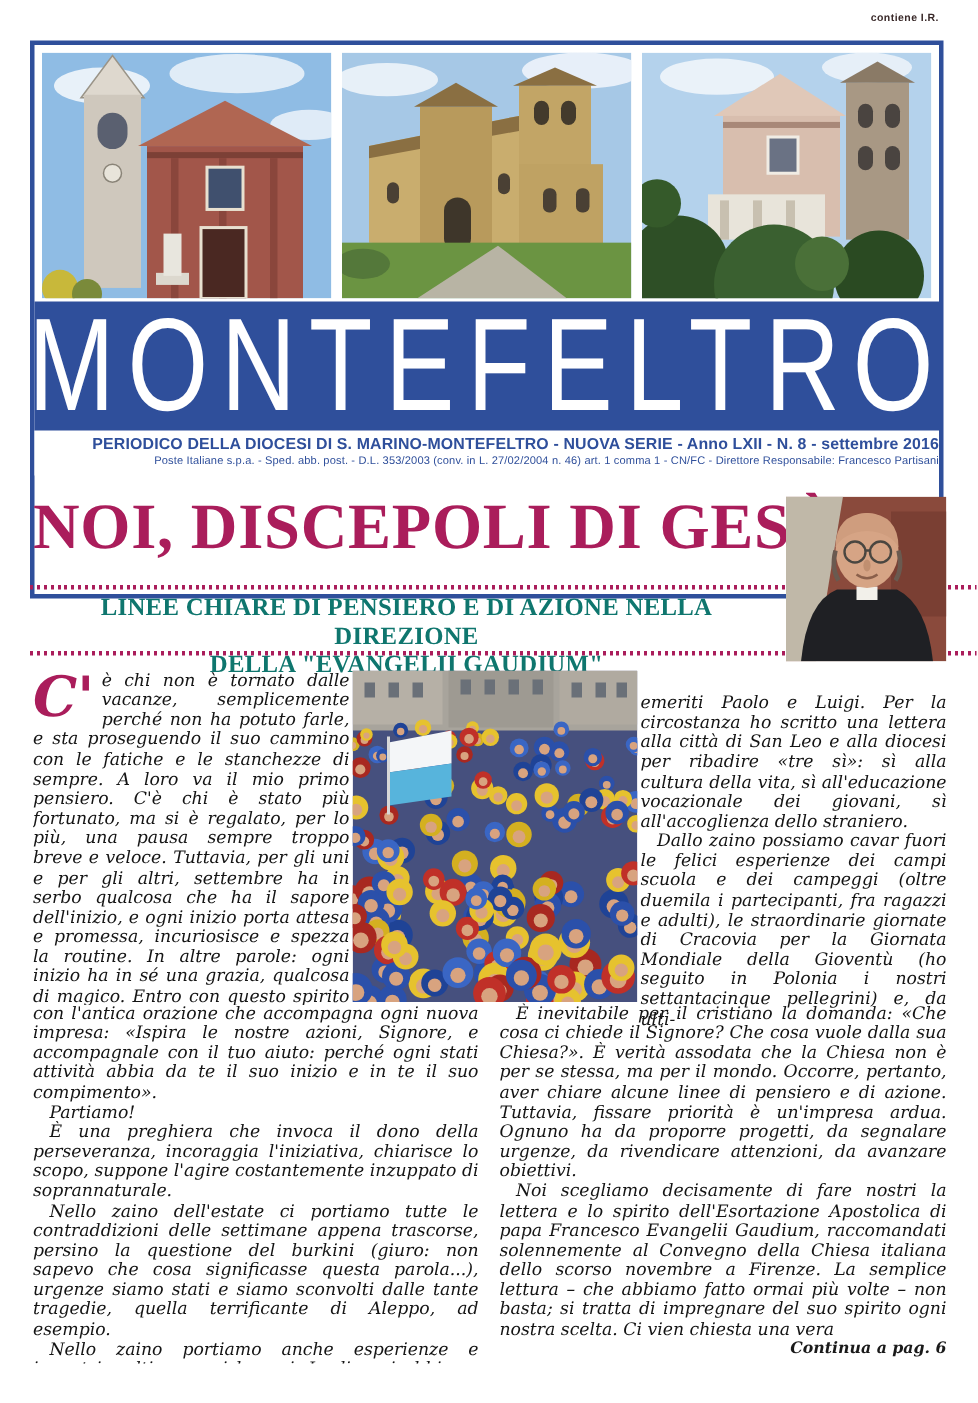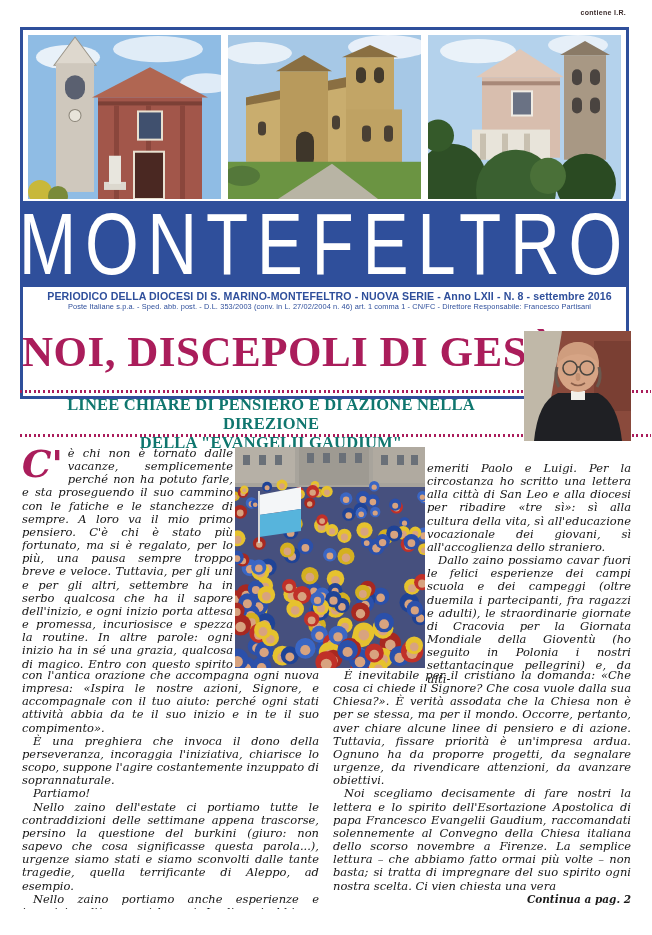--- a/index.html
+++ b/index.html
@@ -9,21 +9,21 @@
   
   .top-note{position:absolute;top:9px;right:26px;font-size:7px;font-weight:bold;color:#3a2a2a;letter-spacing:.3px;}
 
   
   .mast-box{position:absolute;left:20px;top:27px;width:609px;height:372px;border:3px solid #2f4f9b;box-sizing:border-box;background:#fff;}
   .photo-row{display:flex;gap:7px;margin:5px 5px 2px 5px;height:164px;}
   .photo-row .ph{flex:1;overflow:hidden;}
   .ph svg{display:block;width:100%;height:100%;}
   .blue-band{position:relative;margin:0;height:86px;background:#2f4f9b;display:flex;align-items:center;justify-content:center;overflow:hidden;}
   .mast-title{color:#ffffff;font-family:"Liberation Sans",sans-serif;font-weight:400;font-size:72px;letter-spacing:9px;transform:scale(0.96,1.22);transform-origin:center;white-space:nowrap;line-height:86px;}
-  .info-strip{height:30px;background:#fff;text-align:center;overflow:hidden;padding-left:10px;}
+  .info-strip{height:30px;background:#fff;text-align:right;overflow:hidden;padding-left:10px;}
   .info-line1{margin-top:3px;font-size:10.6px;font-weight:bold;color:#2f4f9b;letter-spacing:.1px;white-space:nowrap;}
   .info-line2{font-size:7.4px;font-weight:normal;color:#2f4f9b;letter-spacing:.1px;white-space:nowrap;}
 
   
   .headline{position:absolute;left:22px;top:329px;width:505px;font-family:"Liberation Serif",serif;font-weight:bold;font-size:43px;line-height:46px;color:#aa1d5b;letter-spacing:.5px;white-space:nowrap;}
   .dotline{position:absolute;left:20px;height:3px;width:631px;background:repeating-linear-gradient(90deg,#aa1d5b 0 2px,transparent 2px 4.6px);}
   .dot1{top:390px;}
   .dot2{top:434px;}
   .subhead{position:absolute;left:20px;top:395px;width:502px;text-align:center;font-family:"Liberation Serif",serif;font-weight:bold;color:#0f766e;font-size:16.5px;line-height:19px;letter-spacing:.2px;}
 
@@ -497,26 +497,26 @@
     </svg>
   </div>
 
   <div class="blk body-text col2a">
     <p>emeriti Paolo e Luigi. Per la circostanza ho scritto una lettera alla città di San Leo e alla diocesi per ribadire «tre sì»: sì alla cultura della vita, sì all'educazione vocazionale dei giovani, sì all'accoglienza dello straniero.</p>
     <p class="ind">Dallo zaino possiamo cavar fuori le felici esperienze dei campi scuola e dei campeggi (oltre duemila i partecipanti, fra ragazzi e adulti), le straordinarie giornate di Cracovia per la Giornata Mondiale della Gioventù (ho seguito in Polonia i nostri settantacinque pellegrini) e, da ulti-</p>
   </div>
 
   <div class="blk body-text col1b">
     <p>con l'antica orazione che accompagna ogni nuova impresa: «Ispira le nostre azioni, Signore, e accompagnale con il tuo aiuto: perché ogni stati attività abbia da te il suo inizio e in te il suo compimento».</p>
+    <p class="ind">Partiamo!</p>
     <p class="ind">È una preghiera che invoca il dono della perseveranza, incoraggia l'iniziativa, chiarisce lo scopo, suppone l'agire costantemente inzuppato di soprannaturale.</p>
-    <p class="ind">Partiamo!</p>
     <p class="ind">Nello zaino dell'estate ci portiamo tutte le contraddizioni delle settimane appena trascorse, persino la questione del burkini (giuro: non sapevo che cosa significasse questa parola...), urgenze siamo stati e siamo sconvolti dalle tante tragedie, quella terrificante di Aleppo, ad esempio.</p>
     <p class="ind">Nello zaino portiamo anche esperienze e incontri, volti e nuovi legami. In diocesi abbiamo vissuto il millenario della traslazione di San Leone, con grande concorso di gente, con il Card. Antonelli e con la presenza sempre molto gradita degli arcivescovi</p>
   </div>
 
   <div class="blk body-text col2b">
     <p class="ind">È inevitabile per il cristiano la domanda: «Che cosa ci chiede il Signore? Che cosa vuole dalla sua Chiesa?». È verità assodata che la Chiesa non è per se stessa, ma per il mondo. Occorre, pertanto, aver chiare alcune linee di pensiero e di azione. Tuttavia, fissare priorità è un'impresa ardua. Ognuno ha da proporre progetti, da segnalare urgenze, da rivendicare attenzioni, da avanzare obiettivi.</p>
     <p class="ind">Noi scegliamo decisamente di fare nostri la lettera e lo spirito dell'Esortazione Apostolica di papa Francesco Evangelii Gaudium, raccomandati solennemente al Convegno della Chiesa italiana dello scorso novembre a Firenze. La semplice lettura – che abbiamo fatto ormai più volte – non basta; si tratta di impregnare del suo spirito ogni nostra scelta. Ci vien chiesta una vera</p>
   </div>
 
-  <div class="continua">Continua a pag. 2</div>
+  <div class="continua">Continua a pag. 6</div>
 
 </div>
 
 </body></html>

